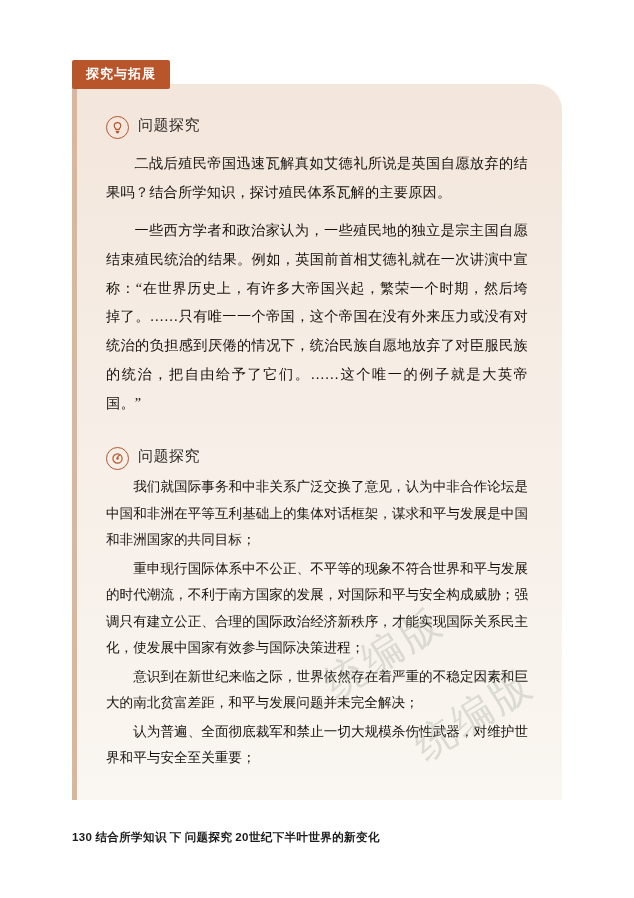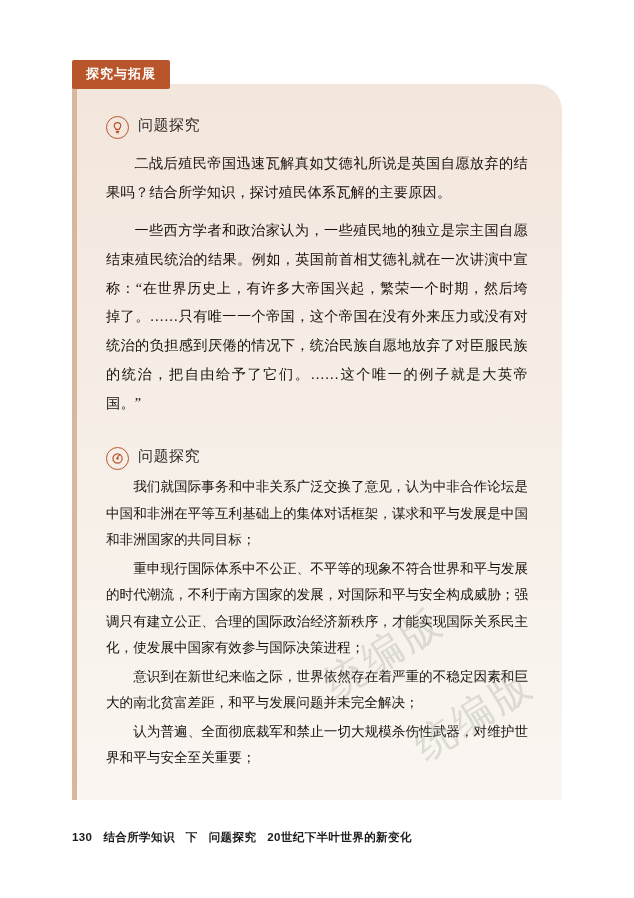--- a/index.html
+++ b/index.html
@@ -137,21 +137,21 @@
   .footer {
     position: absolute;
     left: 72px;
     top: 830px;
     font-family: "Liberation Sans", sans-serif;
     font-size: 11.5px;
     color: #1a1a1a;
     letter-spacing: 0.4px;
     display: flex;
     align-items: baseline;
-    gap: 11px;
+    gap: 3px;
     font-weight: bold;
   }
   .footer .pg { font-weight: bold; }
   .footer .t { font-weight: bold; }
 </style>
 </head>
 <body>
 
 <div class="page">
 

